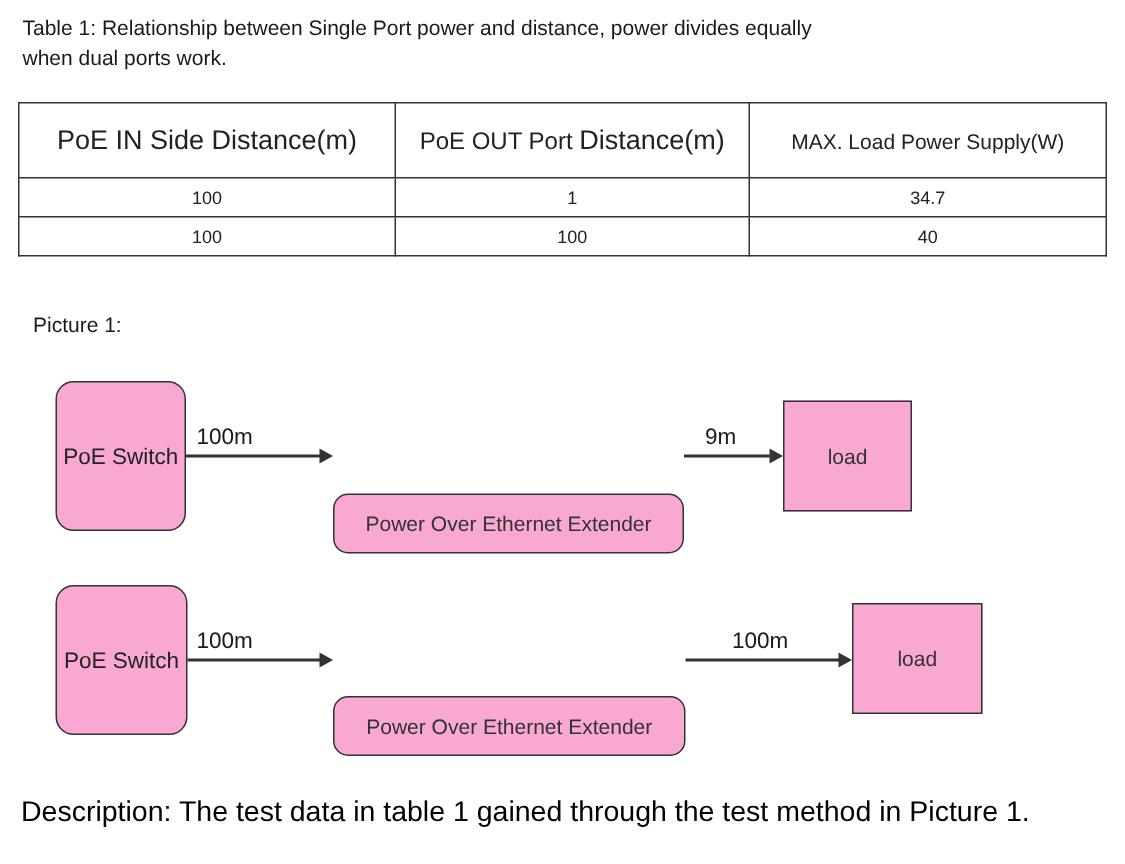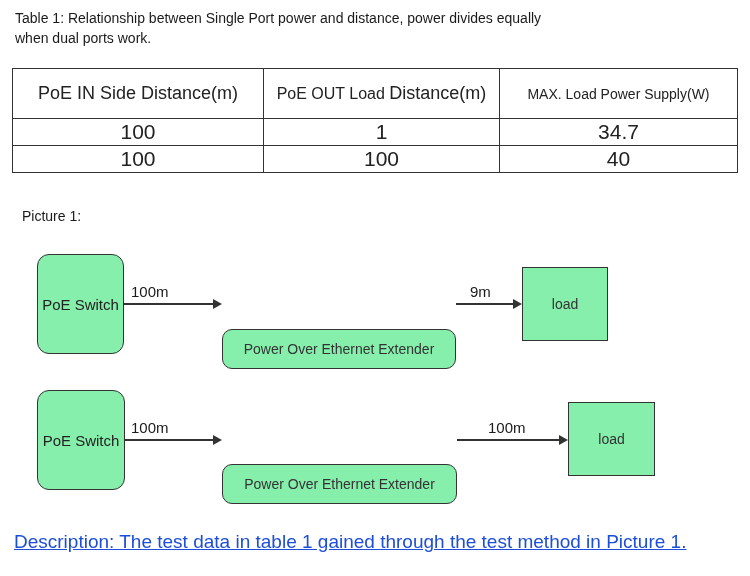--- a/index.html
+++ b/index.html
@@ -2,48 +2,48 @@
 <html><head>
 <meta charset="utf-8">
 <style>
   html, body { margin:0; padding:0; background:#ffffff; }
   body { width:750px; height:576px; position:relative; overflow:hidden;
          font-family:"Liberation Sans", sans-serif; color:#222; }
   .caption { position:absolute; left:15px; top:8px; font-size:14px; line-height:20px; color:#1a1a1a; width:620px; }
   table.data { position:absolute; left:12px; top:68px; width:726px; border-collapse:collapse; }
   table.data td, table.data th { border:1.3px solid #333; text-align:center; font-weight:normal; color:#222; }
   table.data th { height:47px; }
-  table.data td { height:23px; font-size:21px; }
+  table.data td { height:23px; font-size:12px; }
   th.c1 { width:248px; font-size:18px;margin-top:24px; }
   th.c2 { width:233px; font-size:16px; }
   th.c3 { font-size:14px; }
   th.c2 .big { font-size:18px; }
   .pic-label { position:absolute; left:22px; top:208px; font-size:14px; color:#1a1a1a; }
-  .box { position:absolute; border:1.3px solid #333; box-sizing:border-box; display:flex; align-items:center; justify-content:center; font-size:14px; color:#222; background:#86efac; }
+  .box { position:absolute; border:1.3px solid #333; box-sizing:border-box; display:flex; align-items:center; justify-content:center; font-size:14px; color:#222; background:#f9a8d4; }
   .switch { border-radius:12px; font-size:15px; }
   .extender { border-radius:10px; font-size:14px; color:#333;margin-top:44px; }
   .load { font-size:14px; color:#333; }
   .line { position:absolute; height:1.5px; background:#333; }
   .arrow { position:absolute; width:0; height:0; border-top:5px solid transparent; border-bottom:5px solid transparent; border-left:9px solid #333; }
   .lbl { position:absolute; font-size:15px; color:#1a1a1a; }
-  .desc { position:absolute; left:14px; top:531px; font-size:19px; color:#1d4ed8;text-decoration:underline; }
+  .desc { position:absolute; left:14px; top:531px; font-size:19px; color:#000000; }
 </style>
 </head>
 <body>
 
 <div class="caption">
   <div>Table 1: Relationship between Single Port power and distance, power divides equally</div>
   <div>when dual ports work.</div>
 </div>
 
 <table class="data">
   <tbody>
       <tr>
     <th class="c1">PoE IN Side Distance(m)</th>
-    <th class="c2"><span>PoE OUT Load </span><span class="big">Distance(m)</span></th>
+    <th class="c2"><span>PoE OUT Port </span><span class="big">Distance(m)</span></th>
     <th class="c3">MAX. Load Power Supply(W)</th>
   </tr>
   <tr>
     <td>100</td>
     <td>1</td>
     <td>34.7</td>
   </tr>
   <tr>
     <td>100</td>
     <td>100</td>

